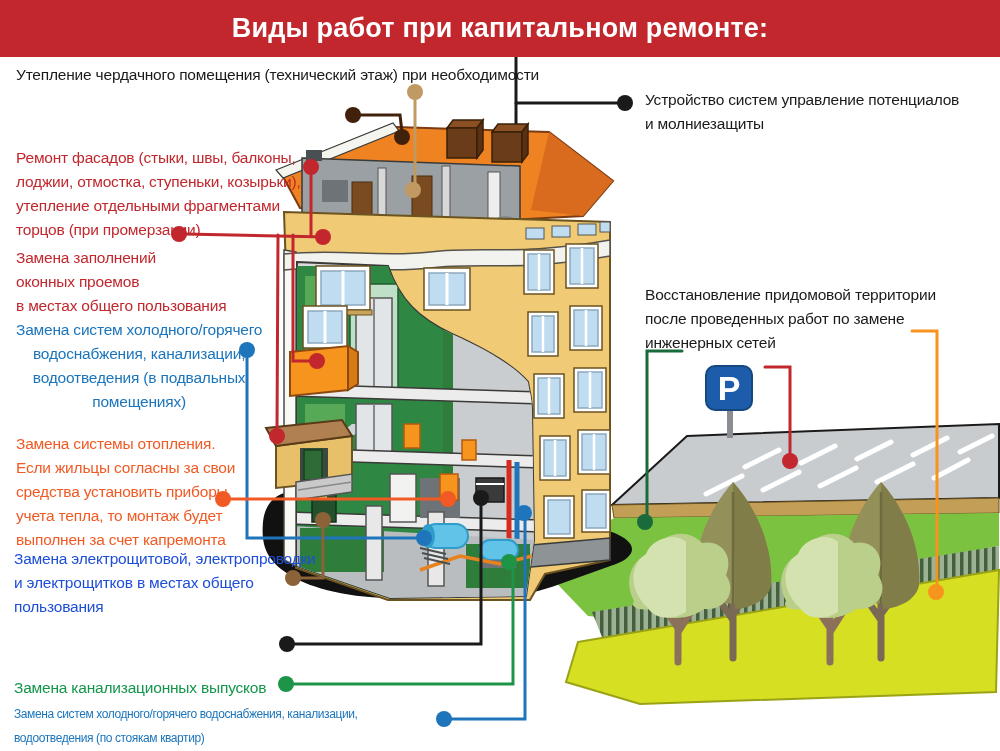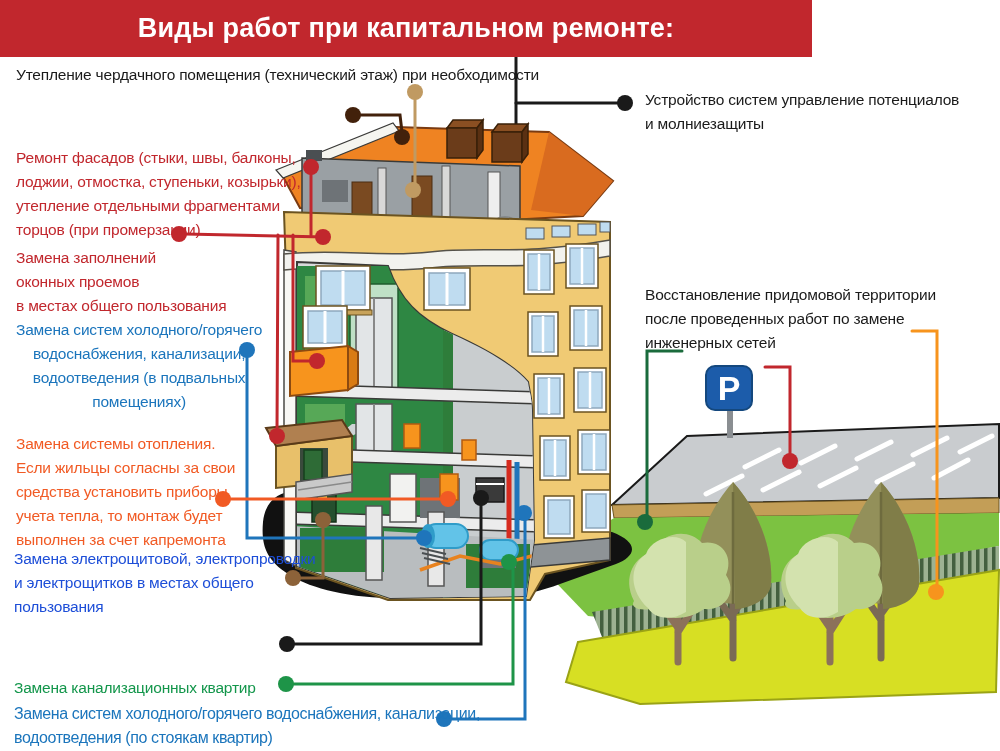--- a/index.html
+++ b/index.html
@@ -1,26 +1,26 @@
 <!DOCTYPE html>
 <html><head>
 <meta charset="utf-8">
 <style>
   html,body{margin:0;padding:0;background:#fff;}
   .stage{position:relative;width:1000px;height:751px;background:#ffffff;overflow:hidden;
          font-family:"Liberation Sans",sans-serif;}
-  .header{position:absolute;top:0;left:0;width:812px;height:57px;background:#c1272d;
+  .header{position:absolute;top:0;left:0;width:1000px;height:57px;background:#c1272d;
           color:#fff;display:flex;align-items:center;justify-content:center;
           font-size:27px;font-weight:700;letter-spacing:0.2px;}
   .art{position:absolute;top:0;left:0;width:1000px;height:751px;}
   .lbl{position:absolute;font-size:15.5px;line-height:24px;letter-spacing:-0.2px;
        white-space:pre-line;font-weight:400;}
   .c-black{color:#1a1a1a}.c-red{color:#c1272d}.c-blue{color:#1b75bc}
   .c-orange{color:#f15a24}.c-brown{color:#1d4ed8}.c-green{color:#13964b}
-  .tight{font-size:16px;letter-spacing:-0.4px;}
+  .tight{font-size:12px;letter-spacing:-0.4px;}
 </style>
 </head>
 <body>
 
 <div class="stage">
 
   <svg class="art" viewBox="0 0 1000 751" aria-hidden="true">
     <defs>
       <pattern id="hedge" width="8" height="32" patternUnits="userSpaceOnUse">
         <rect width="8" height="32" fill="#9db292"></rect>
@@ -376,21 +376,21 @@
 водоотведения (в подвальных
 помещениях)</div>
   <div class="lbl c-orange" style="left:16px;top:412px;margin-top:20px;">Замена системы отопления.
 Если жильцы согласны за свои
 средства установить приборы
 учета тепла, то монтаж будет
 выполнен за счет капремонта</div>
   <div class="lbl c-brown" style="left:14px;top:547px;">Замена электрощитовой, электропроводки
 и электрощитков в местах общего
 пользования</div>
-  <div class="lbl c-green" style="left:14px;top:676px;">Замена канализационных квартир</div>
+  <div class="lbl c-green" style="left:14px;top:676px;">Замена канализационных выпусков</div>
   <div class="lbl c-blue tight" style="left:14px;top:702px;">Замена систем холодного/горячего водоснабжения, канализации,
 водоотведения (по стоякам квартир)</div>
 
   <div class="lbl c-black" style="left:645px;top:88px;">Устройство систем управление потенциалов
 и молниезащиты</div>
   <div class="lbl c-black" style="left:645px;top:283px;">Восстановление придомовой территории
 после проведенных работ по замене
 инженерных сетей</div>
 
 </div>

